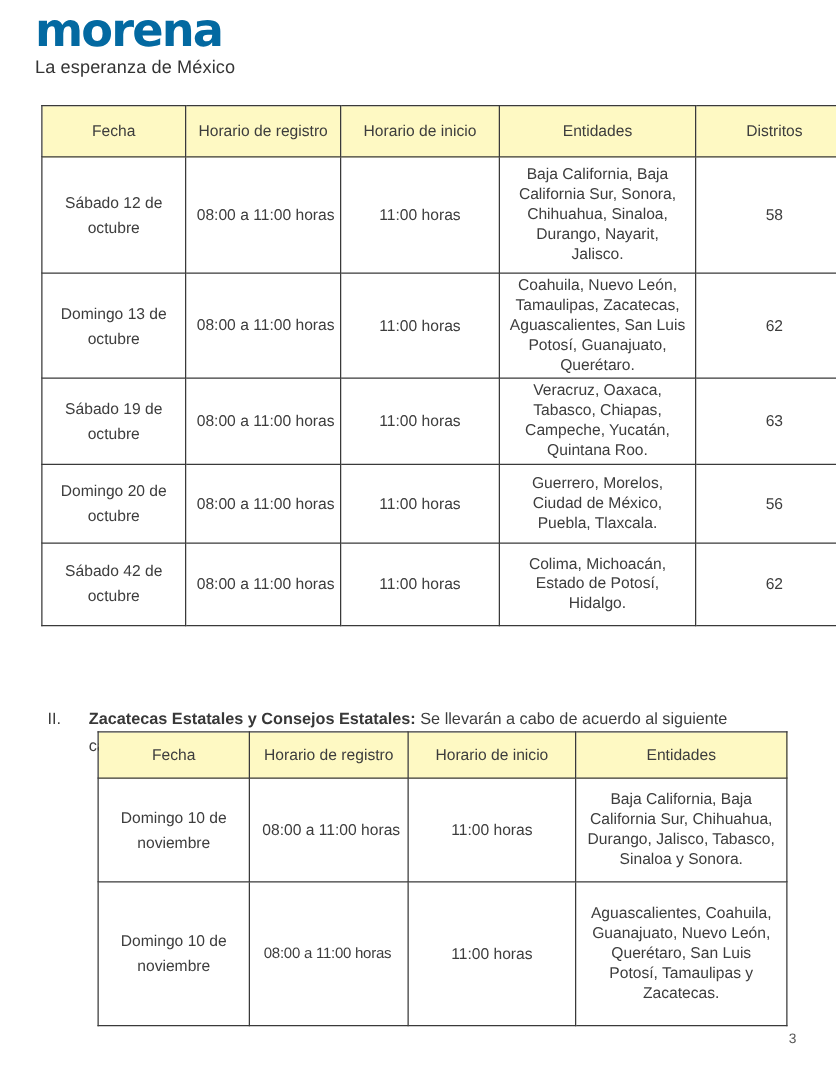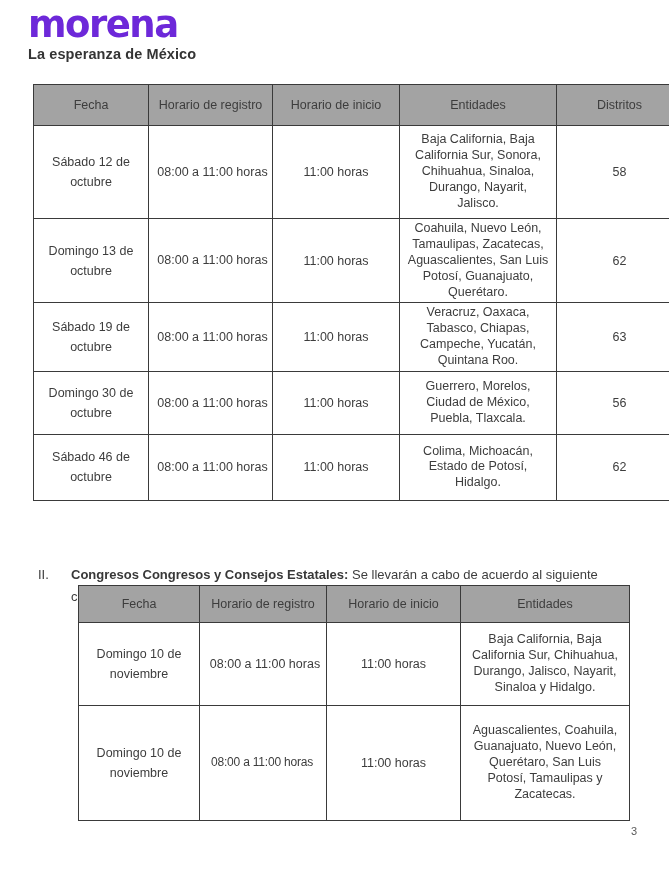--- a/index.html
+++ b/index.html
@@ -13,41 +13,41 @@
   }
 
   
   .logo-block { position:absolute; top:6px; left:28px; }
   .brand {
     font-family:"DejaVu Sans", sans-serif;
     font-weight:bold;
     font-size:37px;
     line-height:1.05;
     letter-spacing:-1.5px;
-    color:#6d28d9;
+    color:#0369a1;
   }
   .tagline {
     font-size:14.5px;
-    font-weight:bold;
+    font-weight:normal;
     color:#343434;
     margin-top:1px;
     letter-spacing:0.1px;
   }
 
   
   table { border-collapse:collapse; table-layout:fixed; }
   th, td {
     border:1px solid #3a3a3a;
     font-size:12.5px;
     font-weight:normal;
     vertical-align:middle;
     color:#3d3d3d;
   }
   th {
-    background:#a3a3a3;
+    background:#fef9c3;
     text-align:center;
     line-height:1.35;
     padding:2px 4px;
     margin-top:28px;
   }
 
   .table1 { position:absolute; top:84px; left:33px; width:604px; }
   .table1 thead tr { height:41px; }
   .table1 tbody tr:nth-child(1) { height:93px; }
   .table1 tbody tr:nth-child(2) { height:82px; }
@@ -119,56 +119,56 @@
         <td class="c-dis">62</td>
       </tr>
       <tr>
         <td class="c-fecha">Sábado 19 de octubre</td>
         <td class="c-reg">08:00 a 11:00 horas</td>
         <td class="c-ini">11:00 horas</td>
         <td class="c-ent">Veracruz, Oaxaca, Tabasco, Chiapas, Campeche, Yucatán, Quintana Roo.</td>
         <td class="c-dis">63</td>
       </tr>
       <tr>
-        <td class="c-fecha">Domingo 30 de octubre</td>
+        <td class="c-fecha">Domingo 20 de octubre</td>
         <td class="c-reg">08:00 a 11:00 horas</td>
         <td class="c-ini">11:00 horas</td>
         <td class="c-ent">Guerrero, Morelos, Ciudad de México, Puebla, Tlaxcala.</td>
         <td class="c-dis">56</td>
       </tr>
       <tr>
-        <td class="c-fecha">Sábado 46 de octubre</td>
+        <td class="c-fecha">Sábado 42 de octubre</td>
         <td class="c-reg">08:00 a 11:00 horas</td>
         <td class="c-ini">11:00 horas</td>
         <td class="c-ent">Colima, Michoacán, Estado de Potosí, Hidalgo.</td>
         <td class="c-dis">62</td>
       </tr>
     </tbody>
   </table>
 
   <div class="section2">
     <span class="num">II.</span>
-    <span class="body"><b>Congresos Congresos y Consejos Estatales:</b><span> Se llevarán a cabo de acuerdo al siguiente calendario en las capitales de cada entidad:</span></span>
+    <span class="body"><b>Zacatecas Estatales y Consejos Estatales:</b><span> Se llevarán a cabo de acuerdo al siguiente calendario en las capitales de cada entidad:</span></span>
   </div>
 
   <table class="table2">
     <thead>
       <tr>
         <th style="width:112px">Fecha</th>
         <th style="width:118px">Horario de registro</th>
         <th style="width:125px">Horario de inicio</th>
         <th style="width:160px">Entidades</th>
       </tr>
     </thead>
     <tbody>
       <tr>
         <td class="c-fecha">Domingo 10 de noviembre</td>
         <td class="c-reg">08:00 a 11:00 horas</td>
         <td class="c-ini">11:00 horas</td>
-        <td class="c-ent">Baja California, Baja California Sur, Chihuahua, Durango, Jalisco, Nayarit, Sinaloa y Hidalgo.</td>
+        <td class="c-ent">Baja California, Baja California Sur, Chihuahua, Durango, Jalisco, Tabasco, Sinaloa y Sonora.</td>
       </tr>
       <tr>
         <td class="c-fecha">Domingo 10 de noviembre</td>
         <td class="c-reg oneline">08:00 a 11:00 horas</td>
         <td class="c-ini">11:00 horas</td>
         <td class="c-ent">Aguascalientes, Coahuila, Guanajuato, Nuevo León, Querétaro, San Luis Potosí, Tamaulipas y Zacatecas.</td>
       </tr>
     </tbody>
   </table>
 

